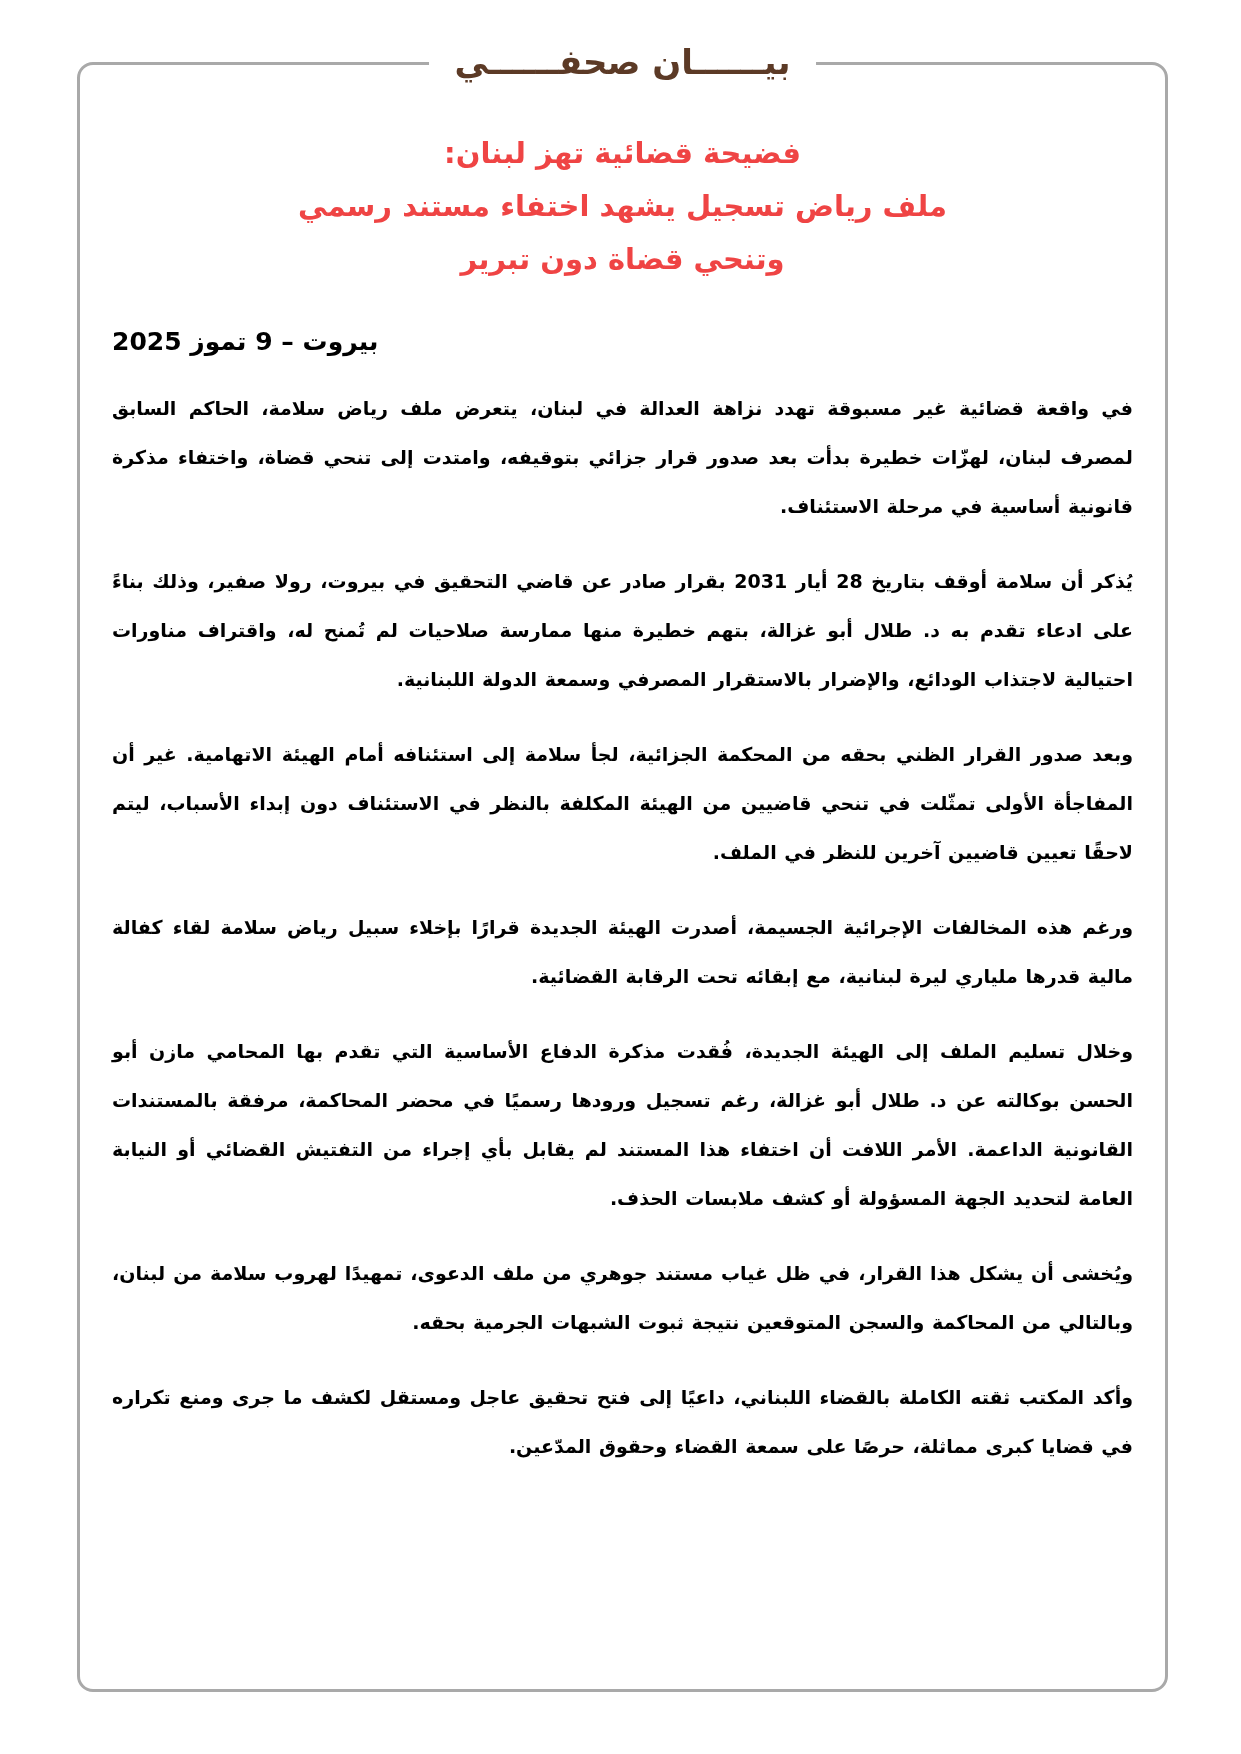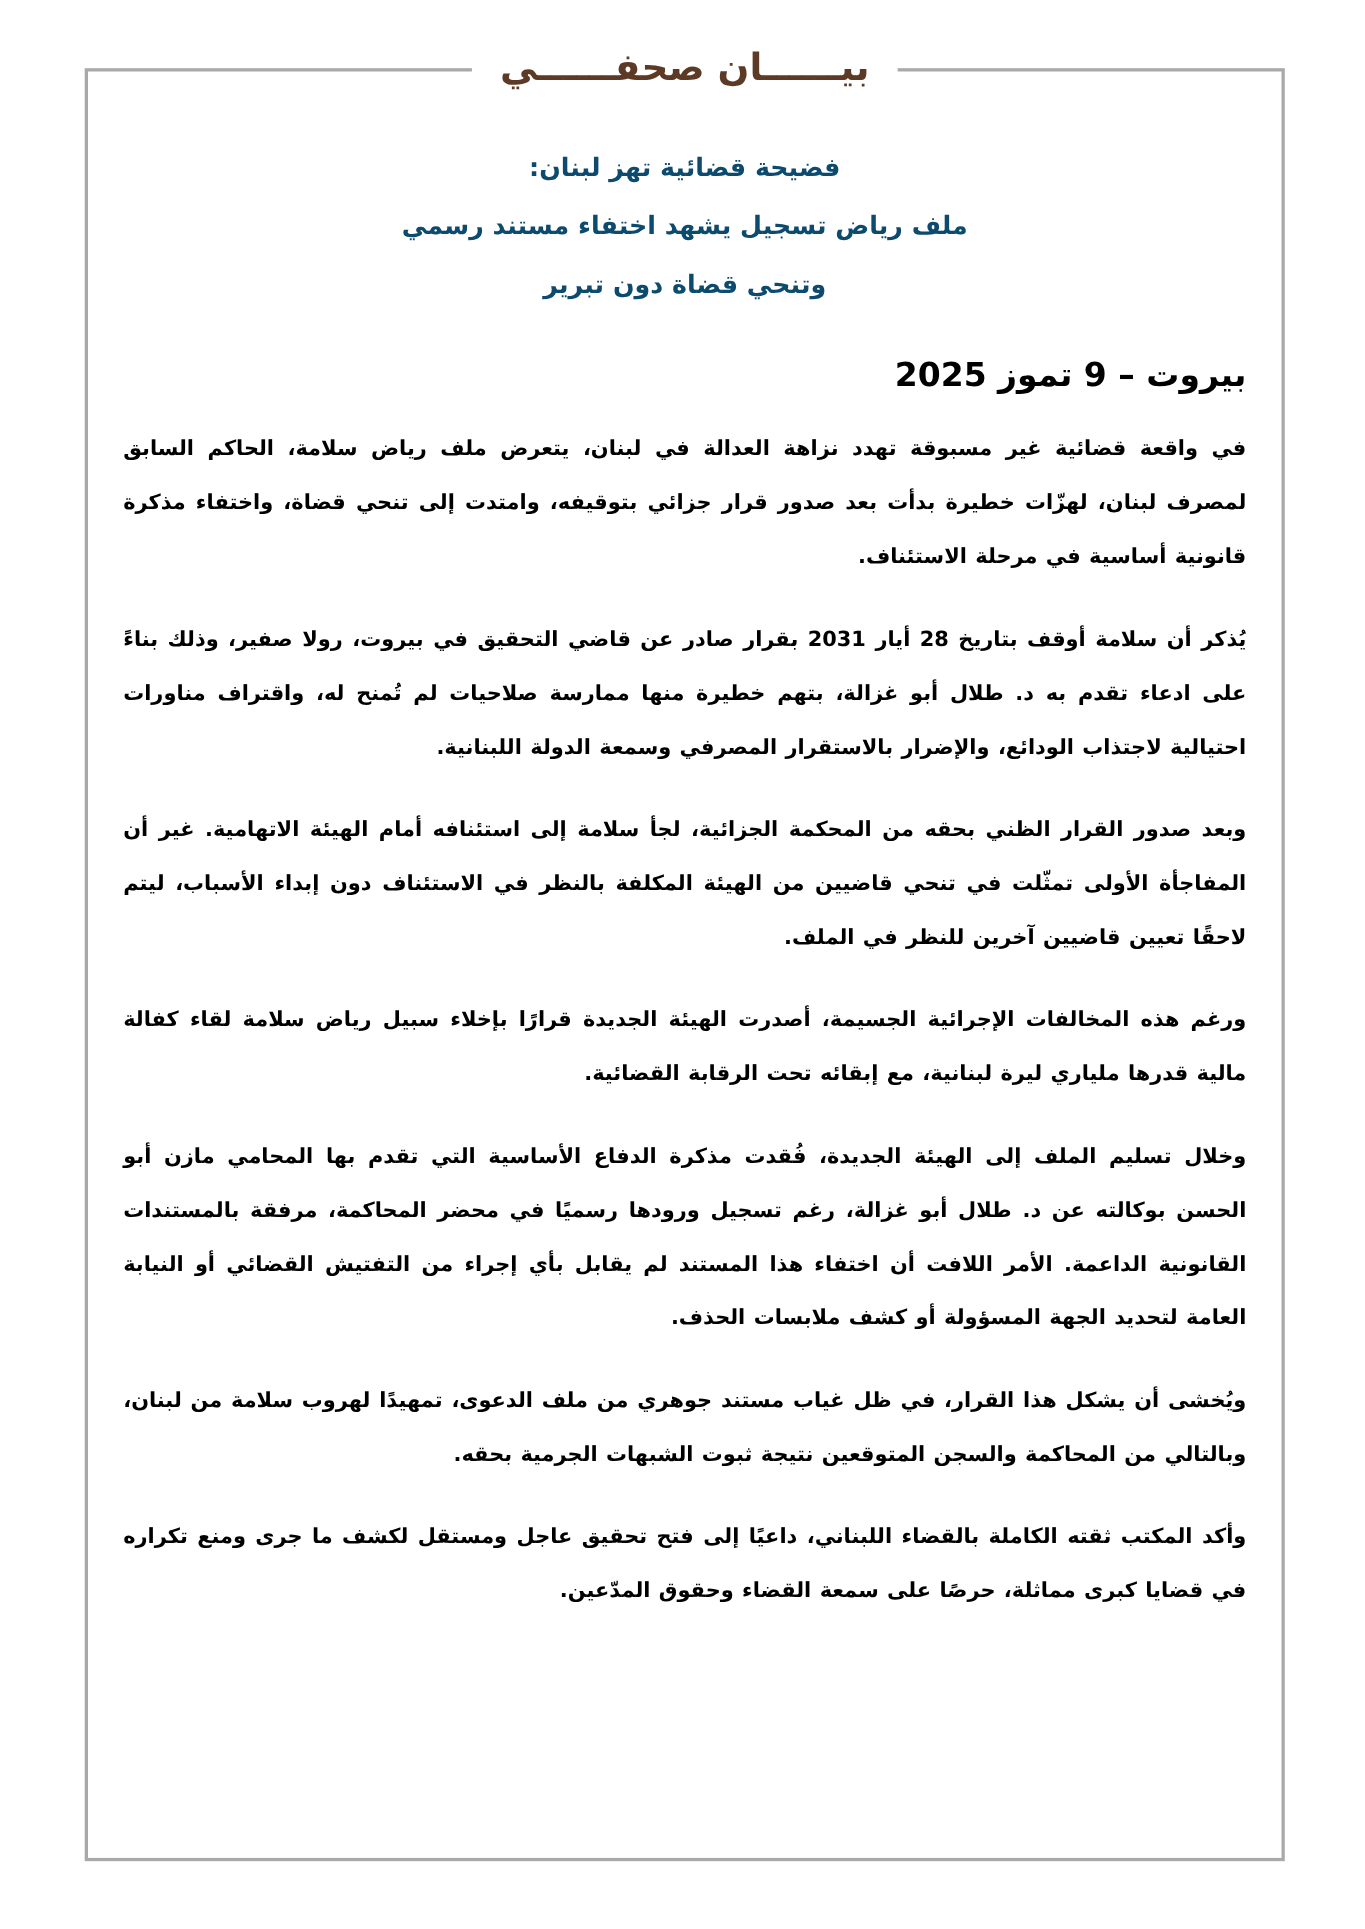--- a/index.html
+++ b/index.html
@@ -1,15 +1,15 @@
 <!DOCTYPE html>
 <html lang="ar"><head>
 <meta charset="utf-8">
 <style>
-  * { margin: 0; padding: 0; box-sizing: border-box; }
+  * { margin: 0; padding: 0; box-sizing: border-box; border-radius: 16px; }
   html, body { background: #ffffff; }
   body {
     width: 1241px;
     height: 1754px;
     position: relative;
     font-family: "DejaVu Sans", sans-serif;
     color: #000000;
   }
   .page {
     position: absolute;
@@ -39,30 +39,30 @@
     white-space: nowrap;
     direction: rtl;
   }
   .content {
     padding: 34px 32px 0 32px;
     direction: rtl;
   }
   .doc-title {
     text-align: center;
     font-weight: bold;
-    font-size: 23px;
+    font-size: 29px;
     line-height: 53px;
     margin-top: 28px;
-    color: #0c4a6e;
+    color: #ef4444;
   }
   .date-line {
     direction: rtl;
-    text-align: right;
+    text-align: left;
     font-weight: bold;
-    font-size: 30px;
+    font-size: 25px;
     line-height: 32px;
     margin-top: 40px;
   }
   .body-paragraph {
     direction: rtl;
     text-align: justify;
     font-weight: bold;
     font-size: 19px;
     line-height: 49px;
     margin-top: 26px;

